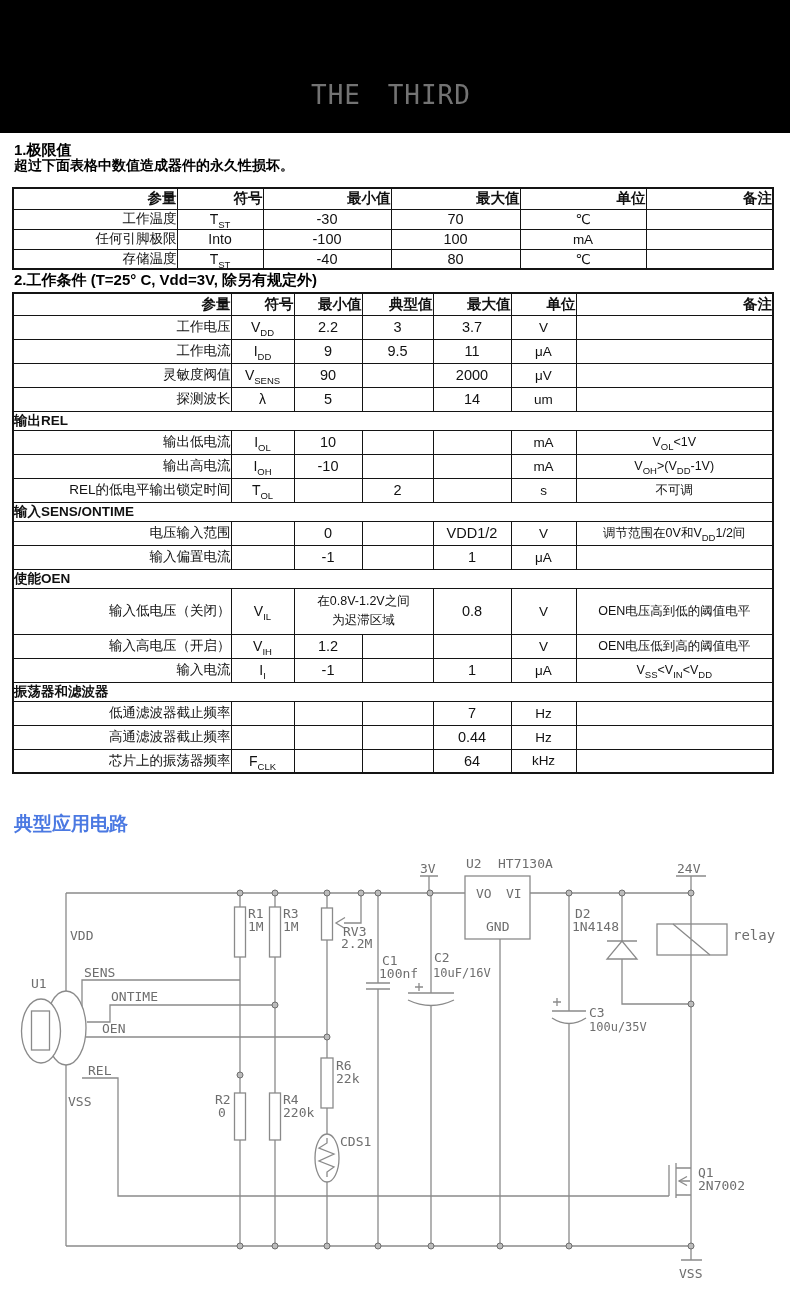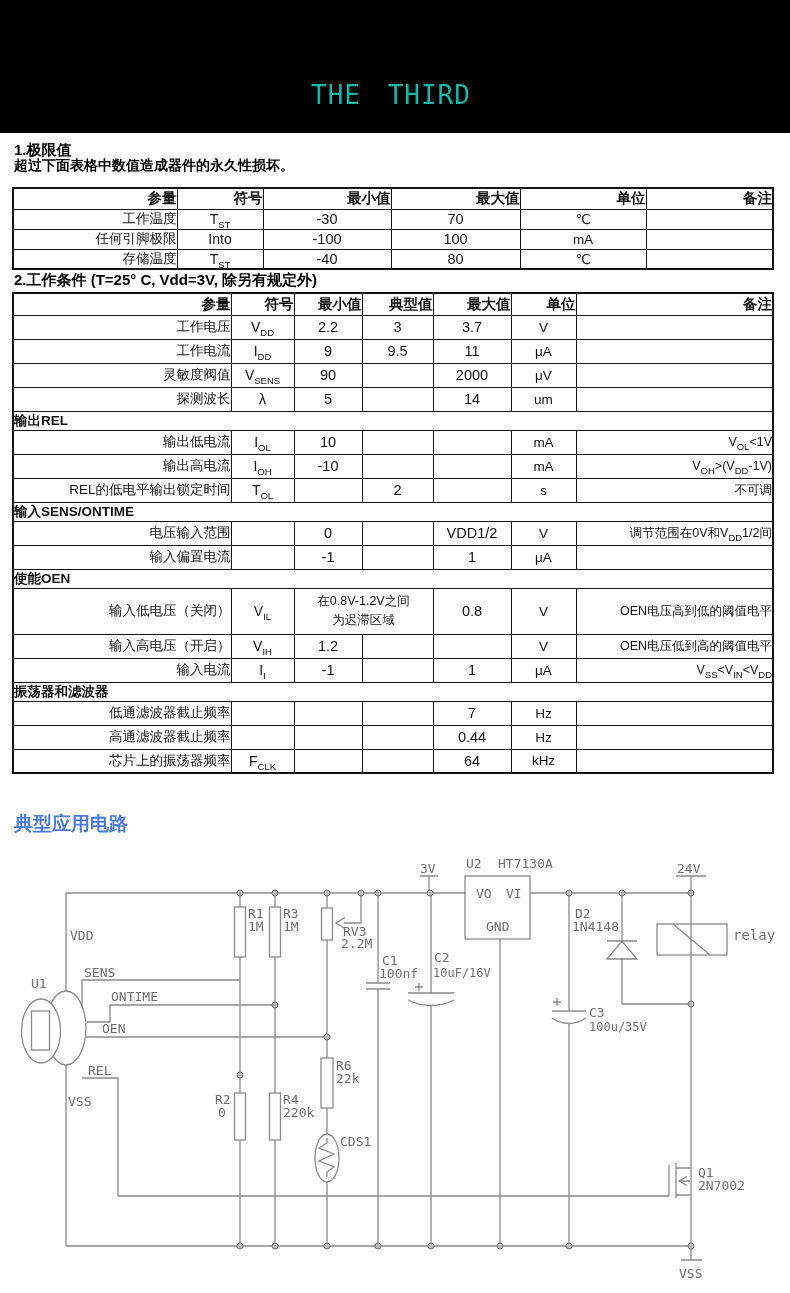--- a/index.html
+++ b/index.html
@@ -6,21 +6,21 @@
   body{
     width:790px;height:1293px;position:relative;background:#ffffff;
     font-family:"Liberation Sans","DejaVu Sans",sans-serif;color:#111;overflow:hidden;
   }
   
   .page-header{position:absolute;left:0;top:0;width:790px;height:133px;background:#000;overflow:hidden;}
   .badge{position:absolute;left:297px;top:-98px;width:171px;height:171px;border-radius:50%;
          display:flex;align-items:flex-end;justify-content:center;}
   .badge-num{font-family:"DejaVu Sans",sans-serif;font-weight:900;font-size:54px;line-height:1;
              color:#000;padding-bottom:12px;letter-spacing:2px;}
-  .header-sub{position:absolute;left:0;top:80px;width:782px;text-align:center;color:#14b8a6;
+  .header-sub{position:absolute;left:0;top:80px;width:782px;text-align:center;color:#737373;
               font-family:"DejaVu Sans Mono","Liberation Mono",monospace;font-size:26px;
               letter-spacing:1px;word-spacing:10px;}
   
   .sec-title{position:absolute;left:14px;font-weight:bold;font-size:15px;color:#000;white-space:nowrap;}
   #s1-title{top:141px;}
   #s1-note{top:157px;font-size:14px;}
   #s2-title{top:271px;}
   .circ-title{position:absolute;left:14px;top:811px;font-size:19px;font-weight:bold;color:#4b79e2;}
   
   table.tbl{position:absolute;left:12px;width:760px;border-collapse:collapse;table-layout:fixed;
@@ -29,21 +29,21 @@
                   vertical-align:middle;}
   .tbl th{font-size:14.5px;font-weight:bold;text-align:right;}
   #t1{top:187px;}
   #t2{top:292px;}
   tr.h-head{height:21px;} tr.h-data1{height:20px;}
   tr.h-head2{height:22px;} tr.h-data{height:24px;} tr.h-sec{height:19px;} tr.h-vil{height:46px;}
   .c-param{text-align:right;padding-left:6px;font-size:13.5px;}
   .c-sym{text-align:center;font-size:14px;}
   .c-val{text-align:center;font-size:14.5px;}
   .c-unit{text-align:center;font-size:13.5px;}
-  .c-note{text-align:right;padding-left:5px;font-size:12.5px;}
+  .c-note{text-align:center;padding-left:5px;font-size:12.5px;}
   .c-section{text-align:left;padding-left:6px;font-weight:bold;font-size:13.5px;margin-top:32px;}
   .c-hyst{font-size:12.5px;line-height:1.5;white-space:normal;margin-top:36px;}
   .c-vbottom{vertical-align:bottom;padding-bottom:1px;}
   .c-vtop{vertical-align:top;padding-top:4px;}
   sub{font-size:9.5px;line-height:0;}
   
   #circuit{position:absolute;left:0;top:850px;}
   .wire{stroke:#8a8a8a;stroke-width:1.3;fill:none;}
   .comp{stroke:#8a8a8a;stroke-width:1.3;fill:#ffffff;}
   .dot{fill:#bcbcbc;stroke:#6e6e6e;stroke-width:1;}

